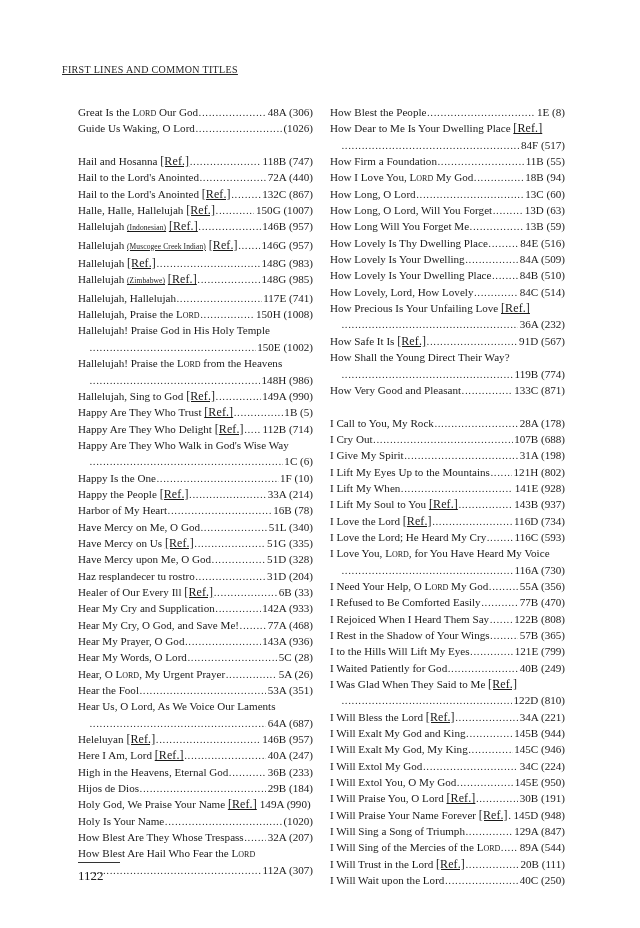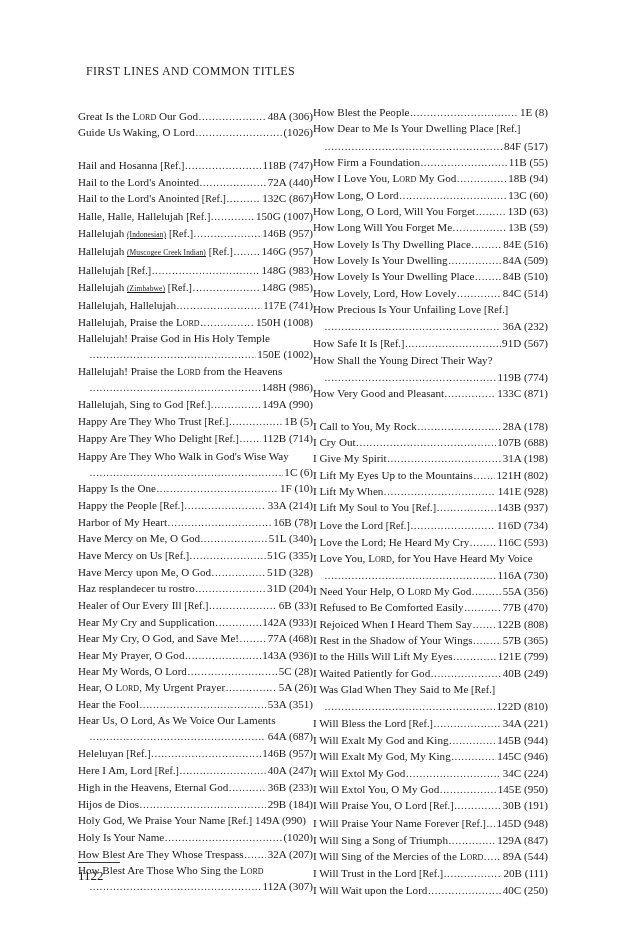--- a/index.html
+++ b/index.html
@@ -16,34 +16,35 @@
     overflow: hidden;
   }
   .page {
     position: absolute;
     left: 0; top: 0;
     width: 640px;
     height: 928px;
   }
   .running-head {
     position: absolute;
-    left: 86px;
+    left: 62px;
     top: 64px;
-    font-size: 12px;
+    font-size: 10px;
     letter-spacing: 0.35px;
     color: #262626;
     white-space: nowrap;
+    text-decoration: underline;
   }
   .columns {
     position: absolute;
     left: 78px;
     top: 104px;
     width: 487px;
     display: flex;
-    align-items: center;
+    gap: 17px;
   }
   .col {
     width: 235px;
   }
   .entry {
     font-size: 11.1px;
     line-height: 16.35px;
     color: #1a1a1a;
     white-space: nowrap;
     display: flex;
@@ -78,22 +79,23 @@
   .sc {
     font-variant: small-caps;
     font-size: 11.1px;
   }
   .qual {
     font-size: 7.5px;
     letter-spacing: 0.1px;
     text-decoration: underline;
   }
   .ref {
-    font-size: 10px;
+    font-size: 12px;
     letter-spacing: 0.1px;
+    text-decoration: underline;
   }
   .footer {
     position: absolute;
     left: 78px;
     top: 862px;
     width: 120px;
   }
   .footer .rule {
     width: 42px;
     height: 1px;
@@ -320,21 +322,21 @@
           <span class="ttl"><span>Holy Is Your Name</span></span>
           <span class="leader">................................................................................................................................................................</span>
           <span class="num">(1020)</span>
         </div>
         <div class="entry">
           <span class="ttl"><span>How Blest Are They Whose Trespass</span></span>
           <span class="leader">................................................................................................................................................................</span>
           <span class="num">32A (207)</span>
         </div>
         <div class="entry titleonly">
-          <span class="ttl"><span>How Blest Are Those Who Sing the </span><span class="sc">Lord</span></span>
+          <span class="ttl"><span>How Blest Are Hail Who Fear the </span><span class="sc">Lord</span></span>
         </div>
         <div class="entry cont">
           <span class="ttl"></span>
           <span class="leader">................................................................................................................................................................</span>
           <span class="num">112A (307)</span>
         </div>
       </div>
     <div class="col" id="col-1">
         <div class="entry">
           <span class="ttl"><span>How Blest the People</span></span>

